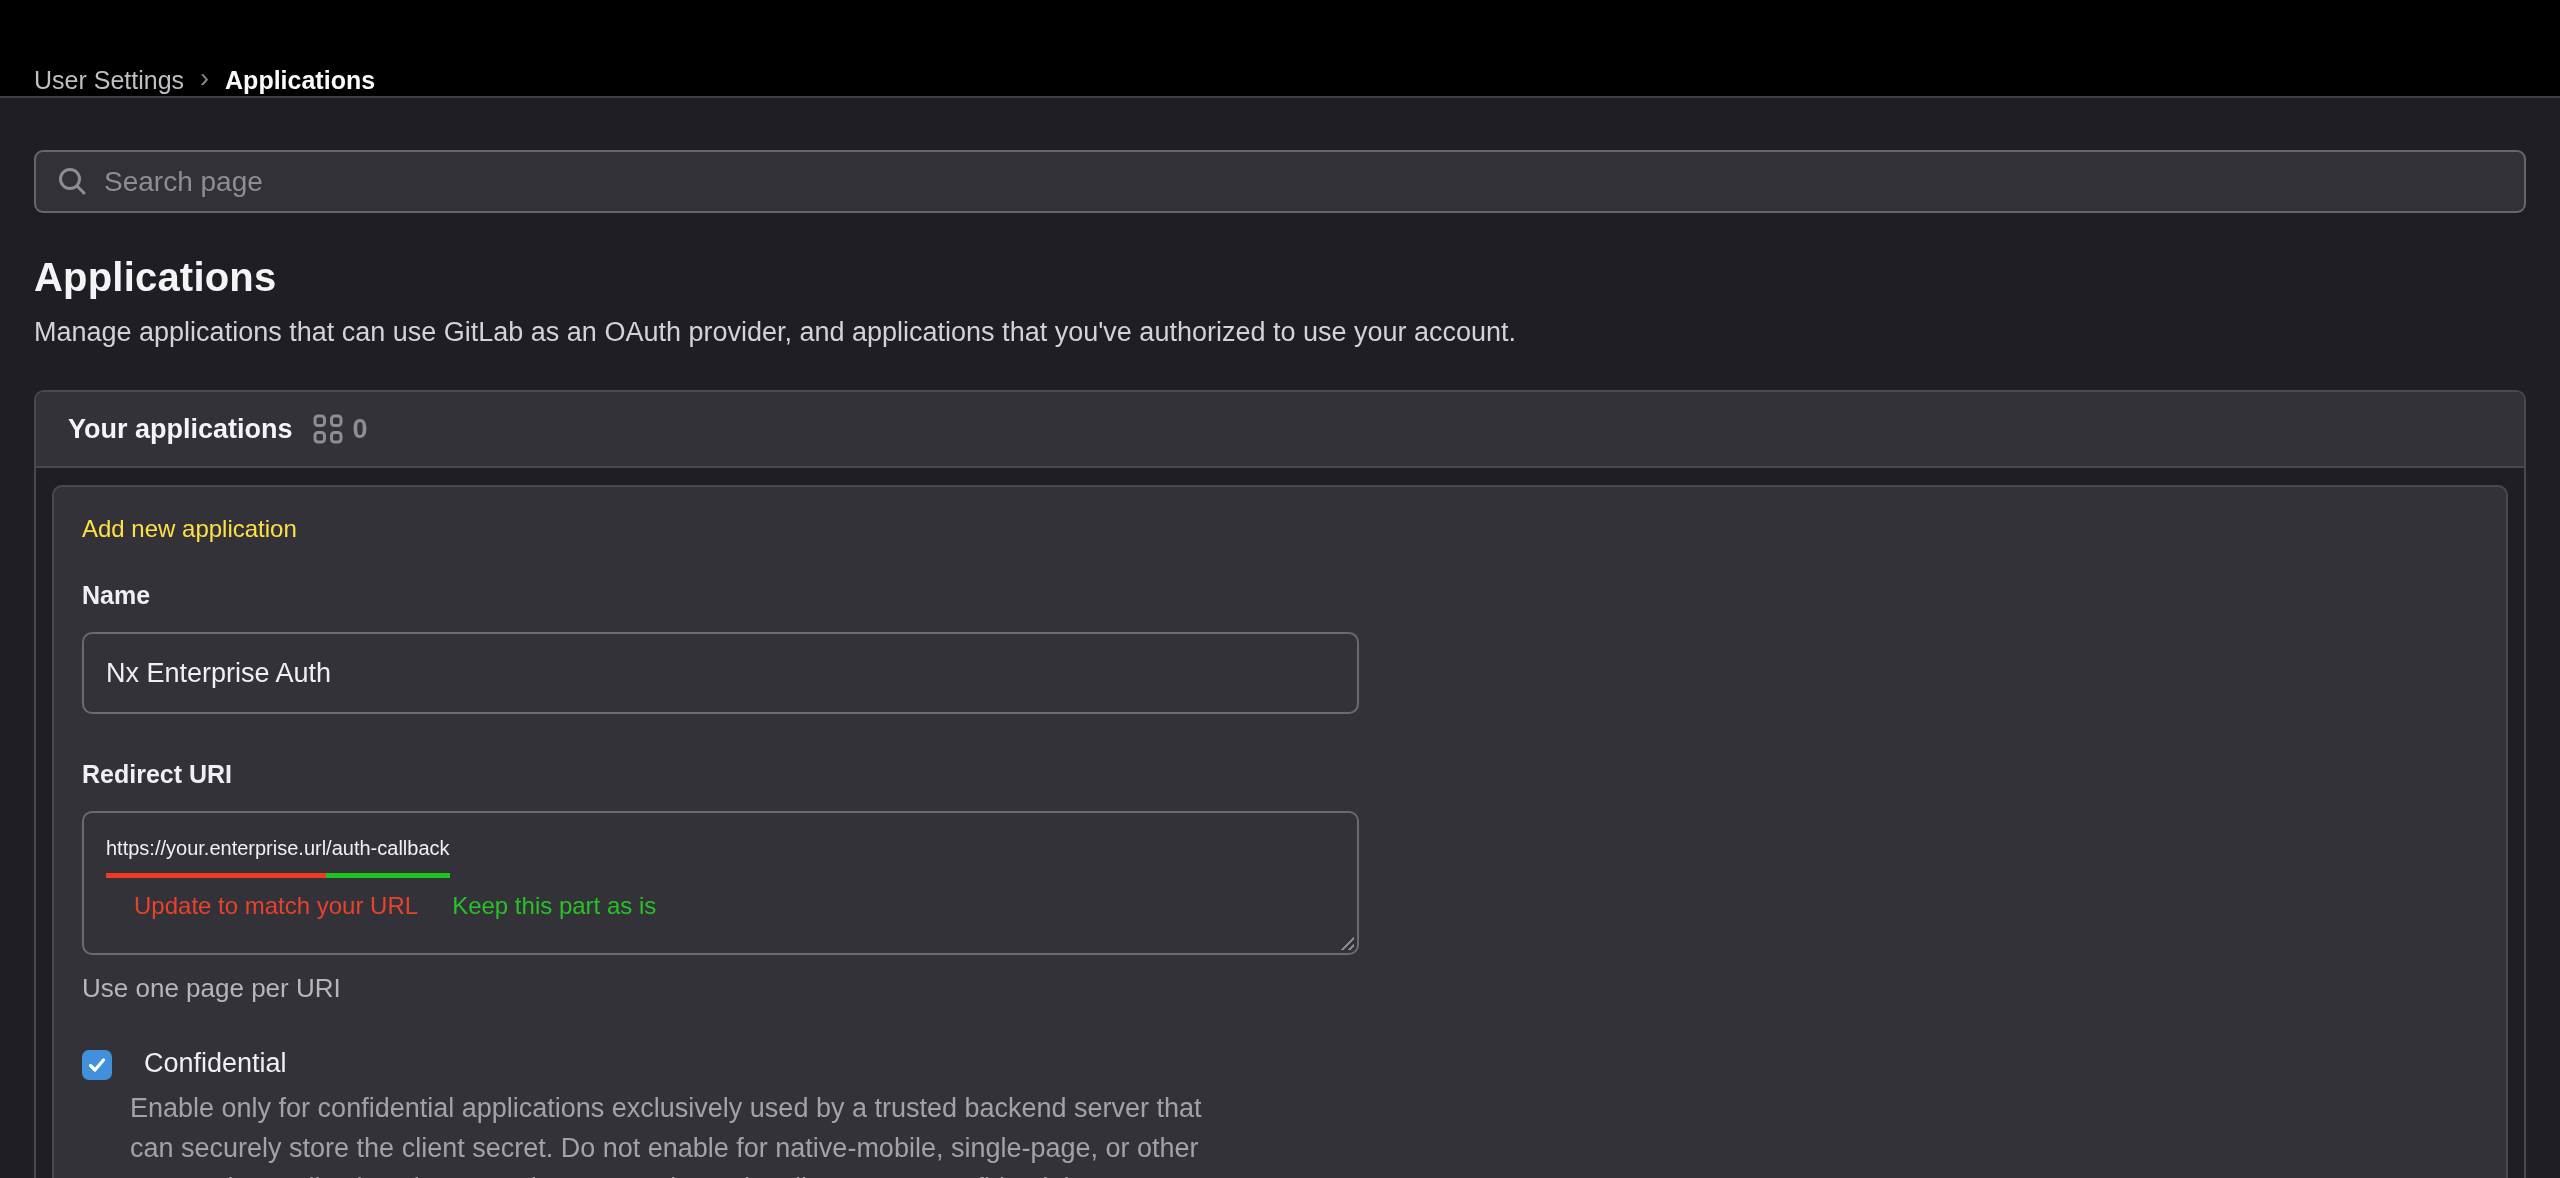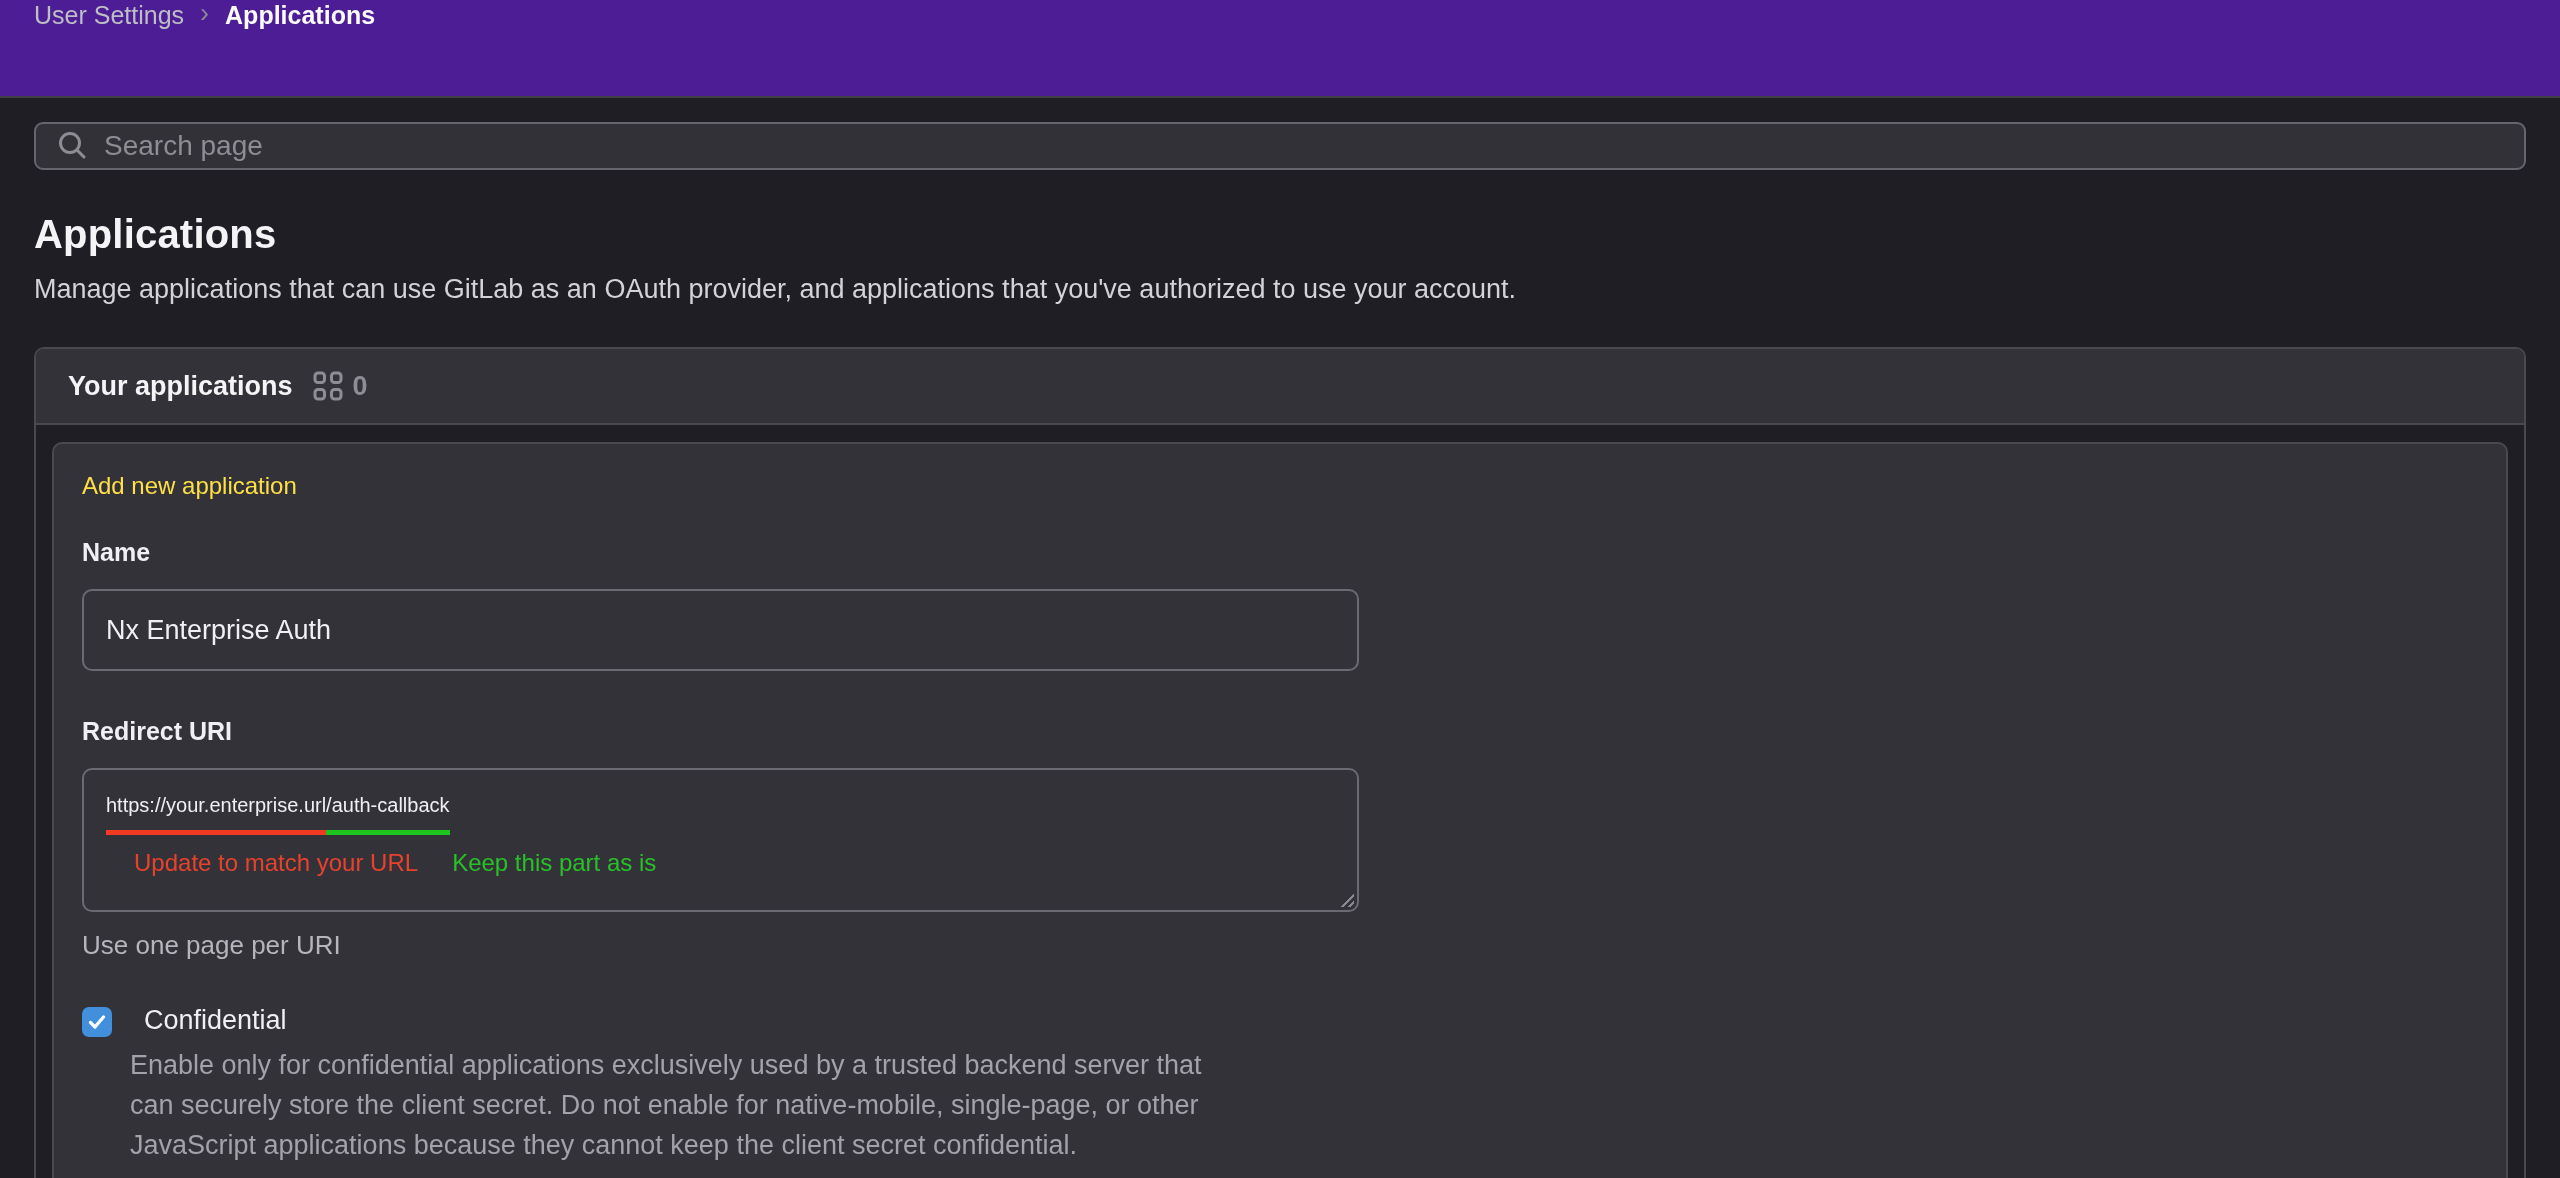--- a/index.html
+++ b/index.html
@@ -8,35 +8,35 @@
     background: #1f1e24;
     font-family: "Liberation Sans", sans-serif;
     overflow: hidden;
     color: #ececef;
   }
 
   
   .topbar {
     height: 98px;
     border-bottom: 2px solid #403f46;
-    display: flex; align-items: flex-start;
+    display: flex; align-items: flex-end;
     padding-left: 34px;
-    background: #4c1d95;
+    background: #000000;
   }
   .breadcrumb { display: flex; align-items: center; gap: 16px; font-size: 25px; }
   .crumb-link { color: #bfbec5; cursor: pointer; }
   .crumb-sep { color: #8a8990; font-size: 27px; line-height: 1; padding-bottom: 4px; }
   .crumb-current { color: #fbfbfc; font-weight: 700; }
 
   .main { padding: 0 34px; }
 
   
   .search-box {
-    margin-top: 24px;
-    height: 48px;
+    margin-top: 52px;
+    height: 63px;
     border: 2px solid #66656d;
     border-radius: 9px;
     background: #323138;
     display: flex; align-items: center;
     padding: 0 20px;
     gap: 14px;
   }
   .search-box svg { flex: 0 0 auto; }
   .search-input {
     flex: 1; background: transparent; border: none; outline: none;

